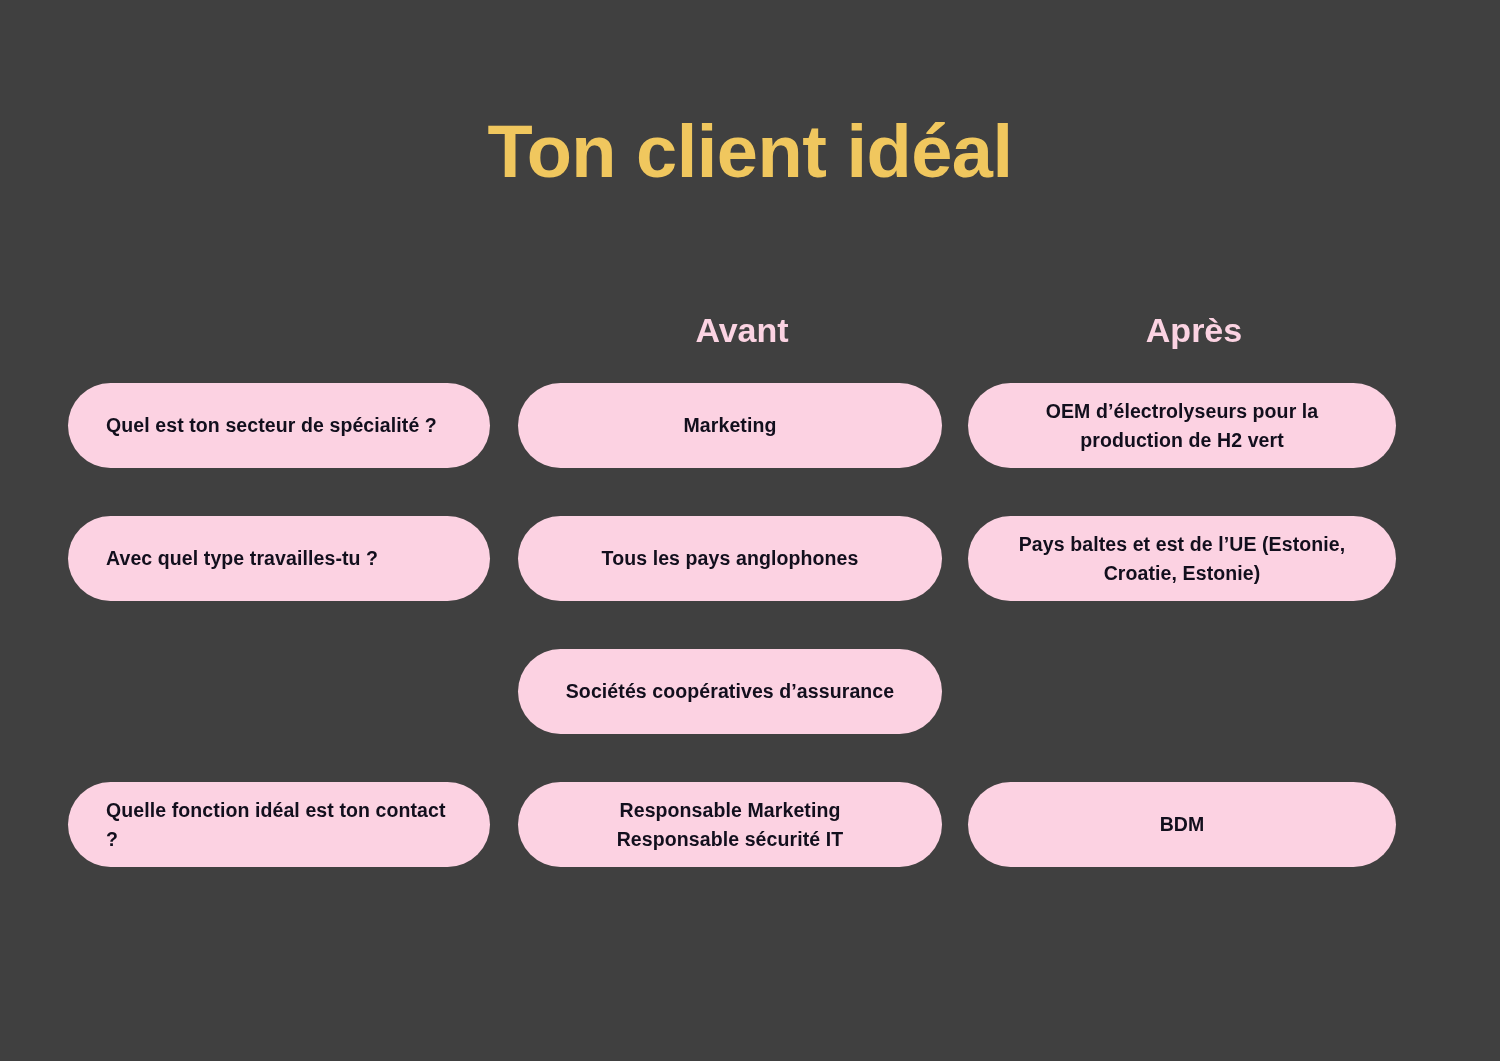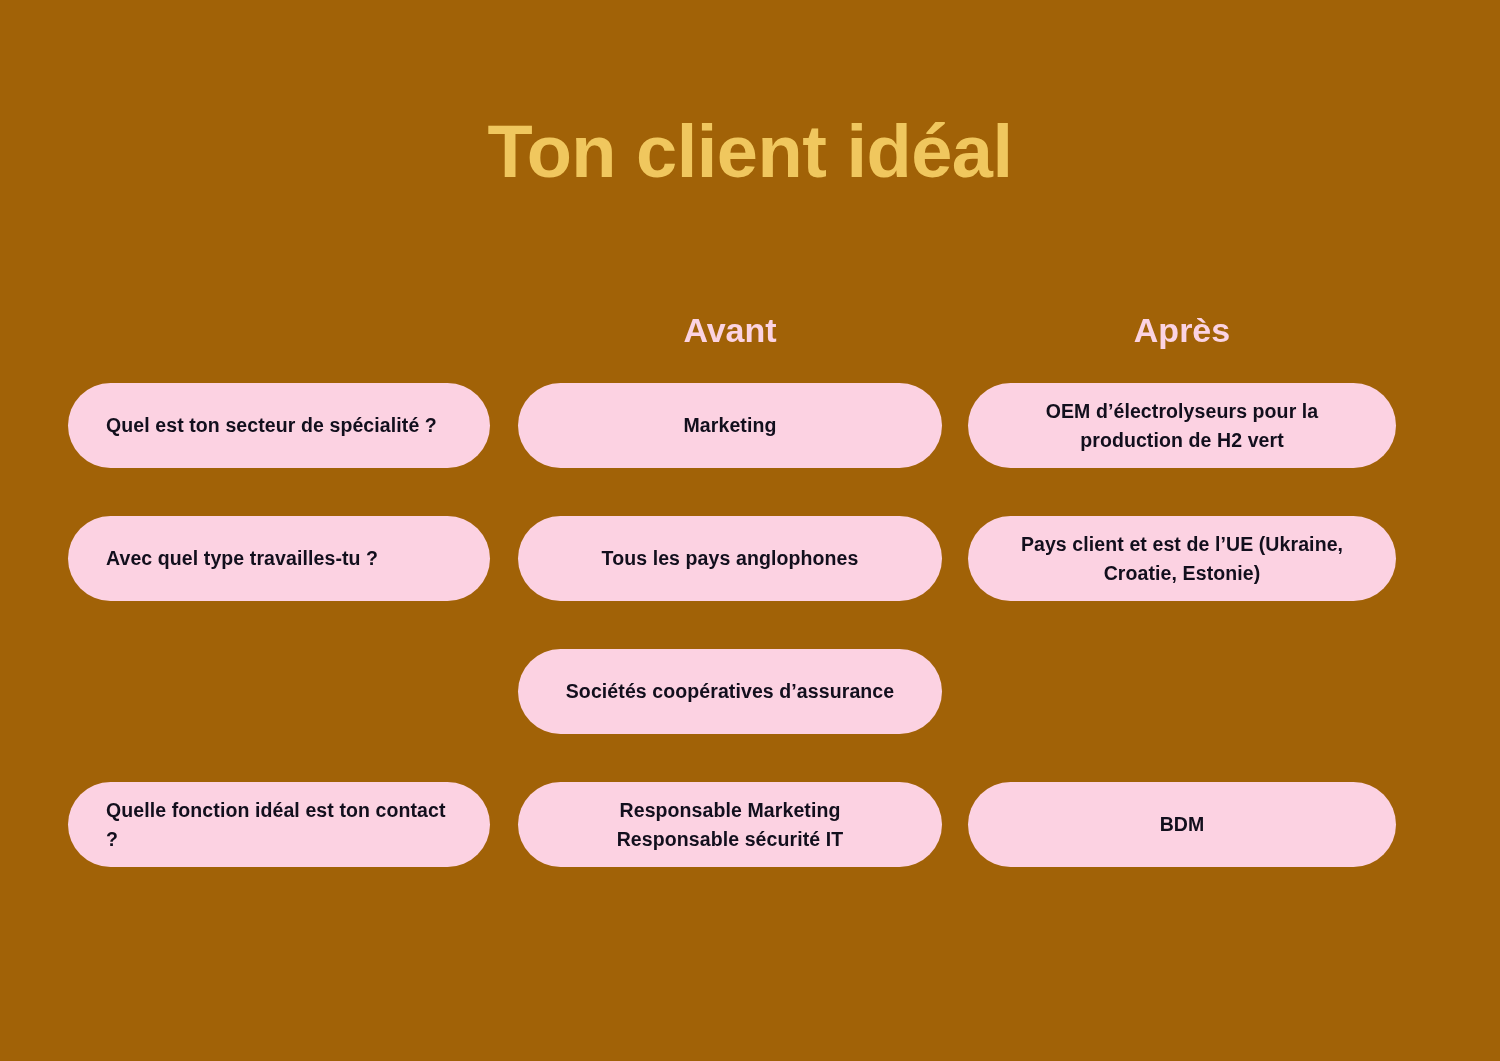--- a/index.html
+++ b/index.html
@@ -11,21 +11,21 @@
     width: 1500px;
     height: 1061px;
     background: #110e1b;
     font-family: "Liberation Sans", sans-serif;
     overflow: hidden;
   }
   .slide {
     position: relative;
     width: 1500px;
     height: 1061px;
-    background: #a16207;
+    background: #404040;
     box-sizing: border-box;
   }
 
   
   .title {
     position: absolute;
     left: 0;
     top: 112px;
     width: 1500px;
     text-align: center;
@@ -33,21 +33,21 @@
     font-size: 74px;
     font-weight: 700;
     letter-spacing: -0.5px;
     line-height: 1.08;
     white-space: nowrap;
   }
 
   
   .col-headers {
     position: absolute;
-    left: 0;
+    left: 12px;
     top: 303px;
     width: 1368px;
     height: 54px;
   }
   .col-header {
     position: absolute;
     top: 0;
     color: #fbd3e2;
     font-size: 34px;
     font-weight: 700;
@@ -142,21 +142,21 @@
     </div>
 
     <div class="row">
       <div class="pill c-question">
         <span class="pill-text">Avec quel type travailles-tu ?</span>
       </div>
       <div class="pill c-avant">
         <span class="pill-text">Tous les pays anglophones</span>
       </div>
       <div class="pill c-apres">
-        <span class="pill-text">Pays client et est de l’UE (Ukraine, Croatie, Estonie)</span>
+        <span class="pill-text">Pays baltes et est de l’UE (Estonie, Croatie, Estonie)</span>
       </div>
     </div>
 
     <div class="row">
       <div class="pill c-avant">
         <span class="pill-text">Sociétés coopératives d’assurance</span>
       </div>
     </div>
 
     <div class="row">

